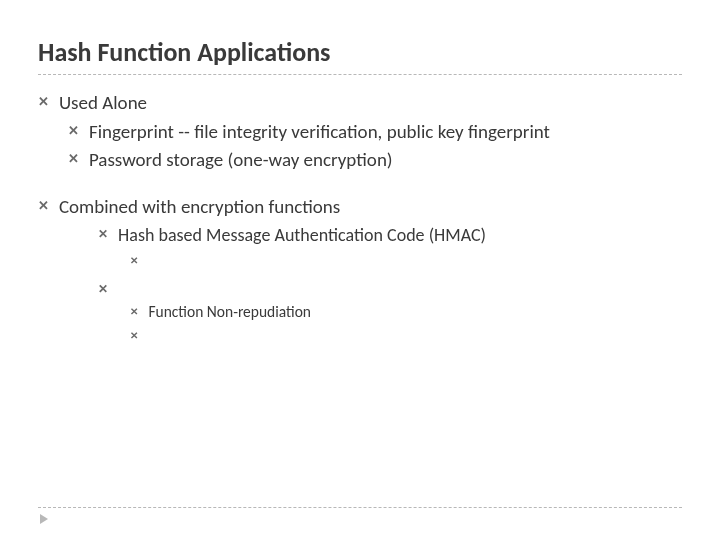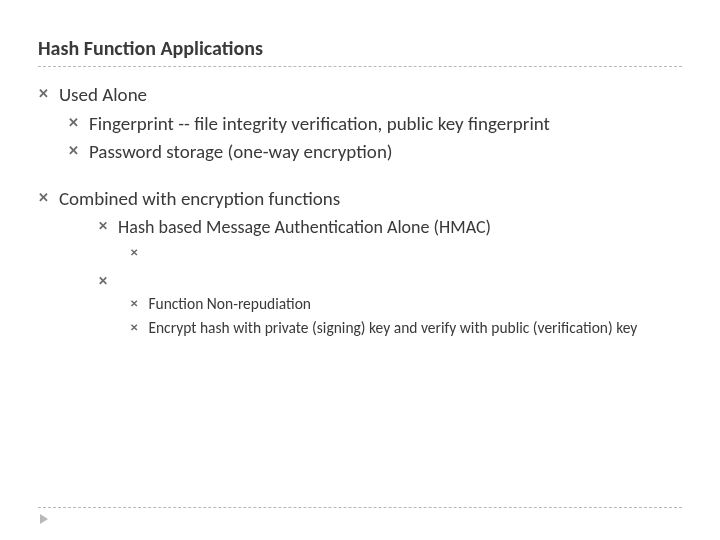--- a/index.html
+++ b/index.html
@@ -6,21 +6,21 @@
   body {
     width: 720px;
     height: 540px;
     background: #fff;
     font-family: Calibri, "Segoe UI", Arial, sans-serif;
     color: #3a3a3a;
     padding: 36px 38px 20px 38px;
     position: relative;
   }
   .title {
-    font-size: 20px;
+    font-size: 26px;
     font-weight: 700;
     color: #3a3a3a;
     margin-bottom: 6px;
   }
   .hr {
     border: none;
     border-top: 1px dashed #b8b8b8;
     margin-bottom: 16px;
   }
   .hr-bottom {
@@ -82,34 +82,33 @@
 </div>
 
 <div class="gap"></div>
 
 <div class="bullet lvl0">
   <span class="b-icon">✕</span>
   <span>Combined with encryption functions</span>
 </div>
 <div class="bullet lvl2">
   <span class="b-icon">✕</span>
-  <span>Hash based Message Authentication Alone (HMAC)</span>
+  <span>Hash based Message Authentication Code (HMAC)</span>
 </div>
 <div class="bullet lvl3">
   <span class="b-icon">✕</span>
 </div>
 
 <div class="gap-sm"></div>
 
 <div class="bullet lvl2">
   <span class="b-icon">✕</span>
 </div>
 <div class="bullet lvl3">
   <span class="b-icon">✕</span>
   <span>Function Non-repudiation</span>
 </div>
 <div class="bullet lvl3">
   <span class="b-icon">✕</span>
-  <span>Encrypt hash with private (signing) key and verify with public (verification) key</span>
 </div>
 
 <hr class="hr-bottom">
 <div class="footer-arrow"></div>
 
 </body></html>

